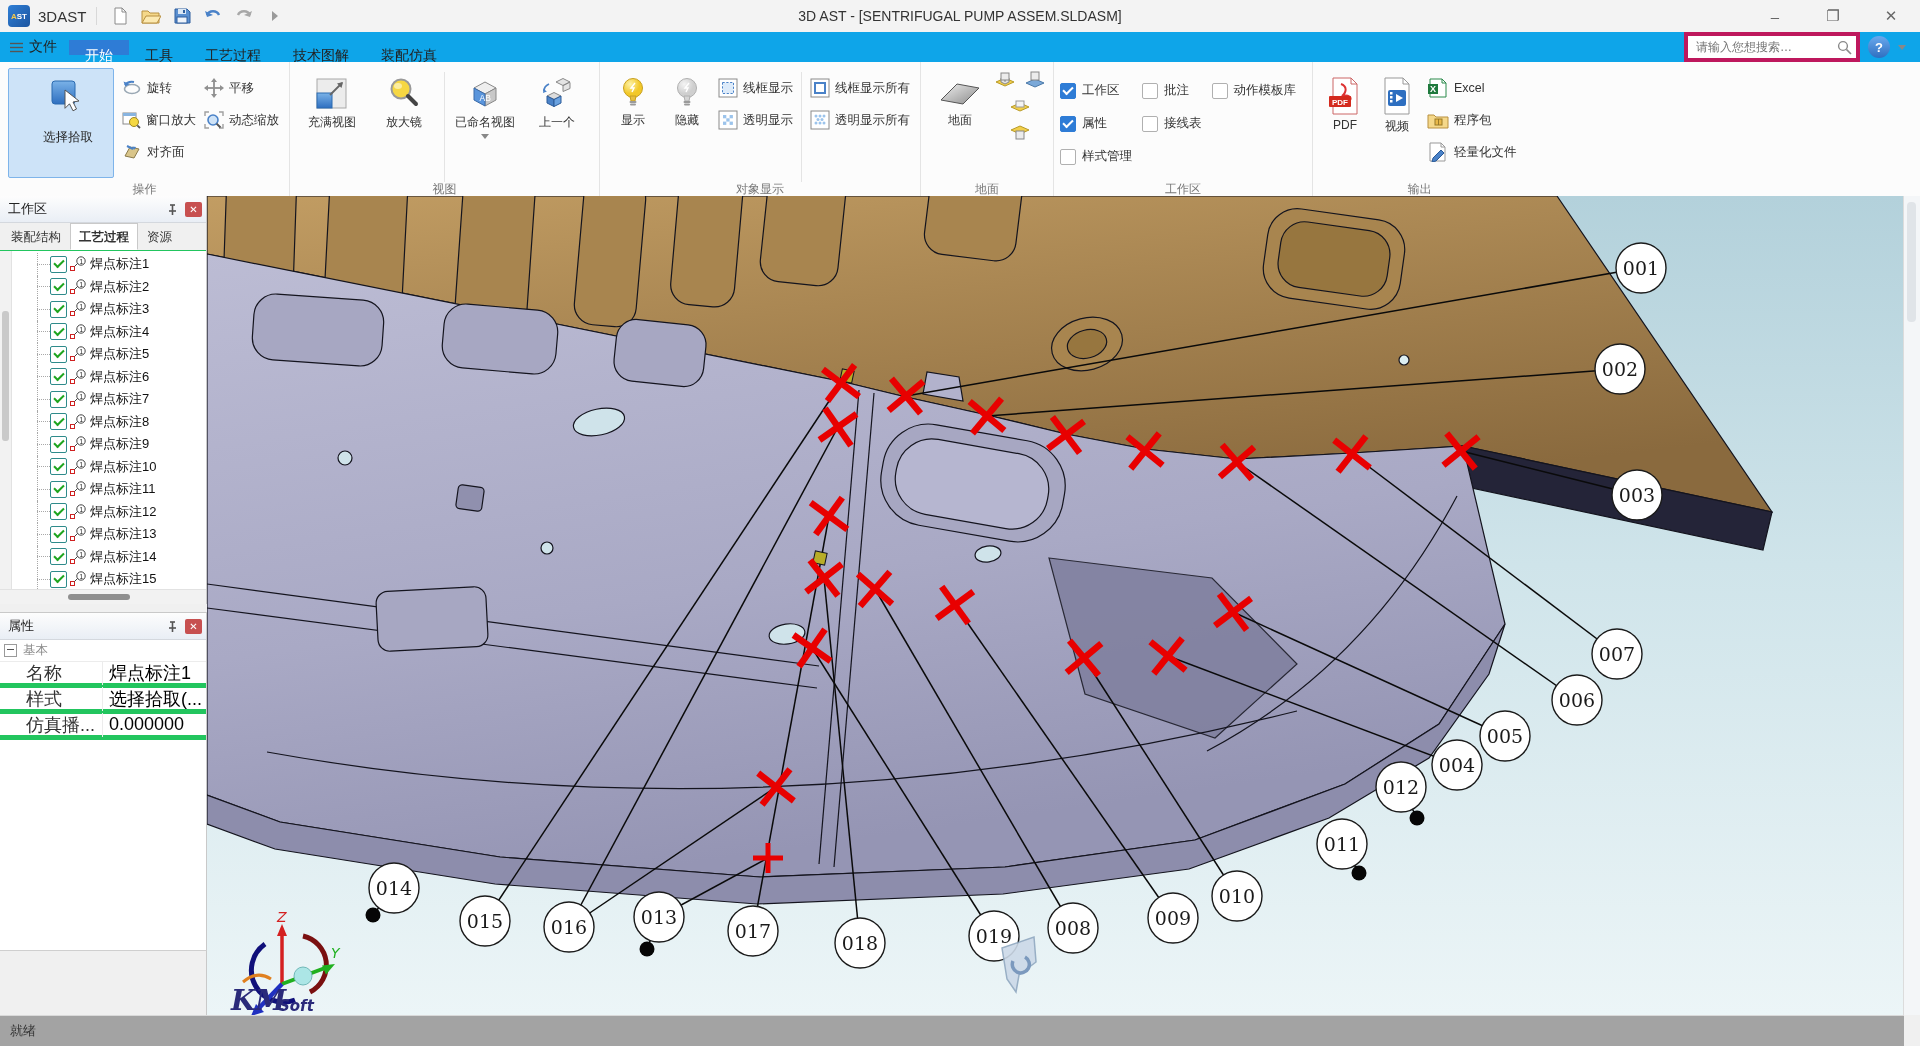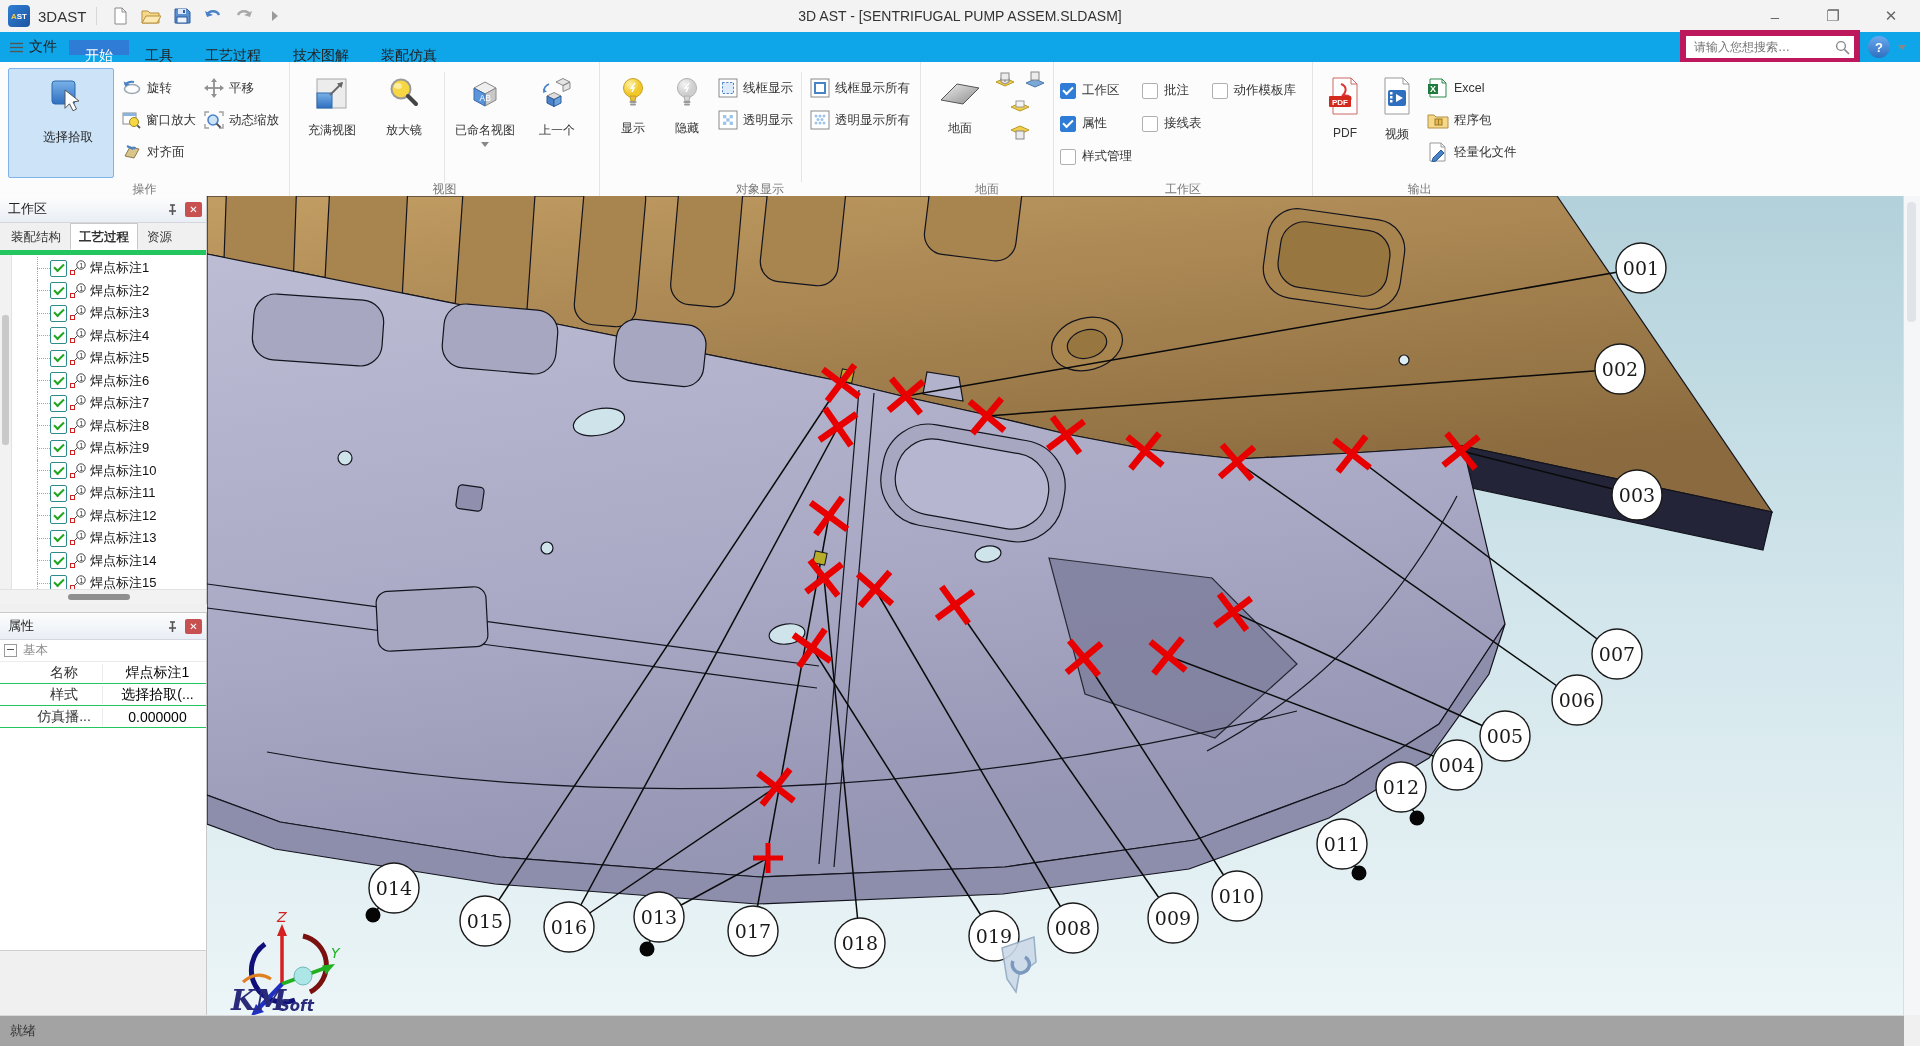--- a/index.html
+++ b/index.html
@@ -18,33 +18,33 @@
   .qa-btn{width:26px;height:24px;display:flex;align-items:center;justify-content:center;margin-right:5px;border-radius:3px;}
   #win-title{position:absolute;left:50%;transform:translateX(-50%);font-size:14px;color:#333;white-space:nowrap;}
   #win-controls{position:absolute;right:0;top:0;height:32px;display:flex;}
   .wc{width:58px;height:32px;display:flex;align-items:center;justify-content:center;color:#666;font-size:15px;}
   
   #menubar{position:absolute;left:0;top:32px;width:1920px;height:30px;background:#0ea5e9;display:flex;align-items:center;}
   .file-btn{display:flex;align-items:center;gap:6px;padding:0 12px 0 10px;font-size:14px;color:#222;height:30px;}
   .mtab{padding:0 16px;height:15px;line-height:30px;font-size:14px;color:#222;}
   .mtab.active{background:#2e7cd6;color:#fff;}
   #menubar-right{margin-left:auto;display:flex;align-items:center;margin-right:14px;gap:8px;}
-  .searchbox{width:158px;height:22px;border:6px solid #be185d;background:#fff;display:flex;align-items:center;padding:0 4px 0 6px;}
+  .searchbox{width:158px;height:22px;border:4px solid #be185d;background:#fff;display:flex;align-items:center;padding:0 4px 0 6px;}
   .searchbox input{border:none;outline:none;flex:1;font-size:12px;color:#333;font-family:inherit;background:transparent;min-width:0;}
   .helpbtn{width:22px;height:22px;border-radius:50%;background:linear-gradient(180deg,#6aa9ee,#2e6fc0);
            color:#fff;font-weight:bold;font-size:13px;display:flex;align-items:center;justify-content:center;}
   .caret-down{width:0;height:0;border-left:4px solid transparent;border-right:4px solid transparent;border-top:5px solid #888;}
   
   #ribbon{position:absolute;left:0;top:62px;width:1920px;height:134px;background:#fcfcfc;
           border-bottom:1px solid #d5d5d5;display:flex;}
   .rgroup{position:relative;height:134px;border-right:1px solid #e4e4e4;display:flex;align-items:flex-start;padding:4px 6px 0 6px;}
   .rgroup-label{position:absolute;bottom:2px;left:0;right:0;text-align:center;font-size:12px;color:#777;}
   .bigbtn{width:72px;height:104px;display:flex;flex-direction:column;align-items:center;justify-content:flex-start;
           padding-top:10px;border-radius:3px;}
-  .bigbtn .blabel{font-size:12px;color:#333;margin-top:10px;white-space:nowrap;text-align:center;}
+  .bigbtn .blabel{font-size:12px;color:#333;margin-top:2px;white-space:nowrap;text-align:center;}
   .bigbtn.disabled .blabel{color:#b5b5b5;}
   .smallcol{display:flex;flex-direction:column;margin-top:6px;}
   .smallitem{display:flex;align-items:center;height:32px;gap:5px;padding:0 4px;border-radius:3px;}
   .smallitem .slabel{font-size:12.5px;color:#333;white-space:nowrap;}
   .insep{width:1px;background:#e4e4e4;height:110px;margin:6px 4px 0 4px;}
   #select-pick{width:90px;height:100px;margin:2px 4px 0 2px;background:#cde3f8;border:1px solid #7eb4ea;border-radius:2px;
           display:flex;flex-direction:column;align-items:center;padding-top:8px;padding-left:14px;}
   #select-pick .blabel{font-size:12.5px;color:#222;margin-top:12px;}
   .chkcol{display:flex;flex-direction:column;margin-top:8px;margin-right:10px;}
   .chkitem{display:flex;align-items:center;height:33px;gap:6px;}
@@ -55,41 +55,41 @@
   .cbx.on::after{content:"";width:8px;height:4px;border-left:2px solid #fff;border-bottom:2px solid #fff;
        transform:rotate(-45deg) translate(1px,-1px);}
   
   .panel-title{height:26px;background:linear-gradient(180deg,#fdfdfd,#e9eef5);border-bottom:1px solid #d4d8de;
                display:flex;align-items:center;padding:0 4px 0 8px;font-size:13px;color:#222;}
   .pt-spacer{flex:1;}
   .pin-btn{width:18px;height:18px;display:flex;align-items:center;justify-content:center;color:#555;}
   .close-btn{width:17px;height:15px;background:#c75050;border-radius:2px;color:#fff;font-size:10px;line-height:15px;
              text-align:center;margin-left:4px;font-weight:bold;}
   #workspace-panel{position:absolute;left:0;top:196px;width:207px;height:408px;background:#fff;border-right:1px solid #c9c9c9;box-sizing:border-box;}
-  .ptabs{height:27px;background:#f0f0f0;display:flex;border-bottom:5px solid #22c55e;padding-left:2px;}
+  .ptabs{height:27px;background:#f0f0f0;display:flex;border-bottom:1px solid #22c55e;padding-left:2px;}
   .ptab{padding:0 8px;font-size:12.5px;line-height:26px;color:#333;border:1px solid transparent;}
   .ptab.active{background:#fff;border:1px solid #c9c9c9;border-bottom-color:#fff;font-weight:bold;}
   #tree-wrap{position:relative;height:calc(408px - 26px - 27px - 14px);overflow:hidden;}
   #tree-vscroll{position:absolute;left:0;top:0;bottom:0;width:11px;background:#f2f2f2;border-right:1px solid #e2e2e2;}
   #tree-vscroll .thumb{position:absolute;left:2px;top:60px;width:7px;height:130px;background:#c9c9c9;border-radius:3px;}
   #tree-list{position:absolute;left:11px;top:2px;right:0;}
   .tree-row{display:flex;align-items:center;height:22.5px;position:relative;}
   .tvline{position:absolute;left:26px;top:0;bottom:0;border-left:1px dotted #a8a8a8;}
   .tconn{width:13px;border-top:1px dotted #a8a8a8;margin-left:26px;}
   .tcb{width:15px;height:15px;border:1px solid #2e8b8b;background:#fff;border-radius:2px;display:flex;align-items:center;
        justify-content:center;flex:none;}
   .tcb::after{content:"";width:8px;height:4px;border-left:2px solid #1fa51f;border-bottom:2px solid #1fa51f;
        transform:rotate(-45deg) translate(1px,-1px);}
   .wicon{width:18px;height:16px;margin-left:2px;flex:none;}
   .tlabel{font-size:13px;color:#111;margin-left:3px;white-space:nowrap;}
   #tree-hscroll{position:absolute;left:0;bottom:0;width:100%;height:14px;background:#f2f2f2;border-top:1px solid #e2e2e2;}
   #tree-hscroll .thumb{position:absolute;left:68px;top:4px;width:62px;height:6px;background:#8f8f8f;border-radius:3px;}
   #props-panel{position:absolute;left:0;top:612px;width:207px;height:338px;background:#fff;border-right:1px solid #c9c9c9;
                border-top:1px solid #c9c9c9;box-sizing:border-box;}
-  .prow{display:flex;height:21px;align-items:center;border-bottom:1px solid #22c55e;font-size:14px;text-align:center;}
+  .prow{display:flex;height:21px;align-items:center;border-bottom:5px solid #22c55e;font-size:18px;}
   .prow .pname{width:76px;padding-left:26px;color:#333;border-right:1px solid #ececec;white-space:nowrap;overflow:hidden;}
   .prow .pval{flex:1;padding-left:6px;color:#000;white-space:nowrap;overflow:hidden;}
   .psection{display:flex;align-items:center;height:21px;font-size:12.5px;color:#8a8a8a;border-bottom:1px solid #ececec;}
   .psection .minus{width:11px;height:11px;border:1px solid #9a9a9a;margin:0 6px 0 4px;position:relative;background:#fff;}
   .psection .minus::after{content:"";position:absolute;left:2px;right:2px;top:4px;border-top:1px solid #555;}
   #left-footer{position:absolute;left:0;top:950px;width:207px;height:65px;background:#f0f0f0;border-top:1px solid #cfcfcf;
                border-right:1px solid #c9c9c9;box-sizing:border-box;}
   
   #viewport{position:absolute;left:207px;top:196px;width:1696px;height:819px;}
   #vscroll-right{position:absolute;left:1903px;top:196px;width:17px;height:819px;background:#f4f6f8;border-left:1px solid #dcdcdc;box-sizing:border-box;}

